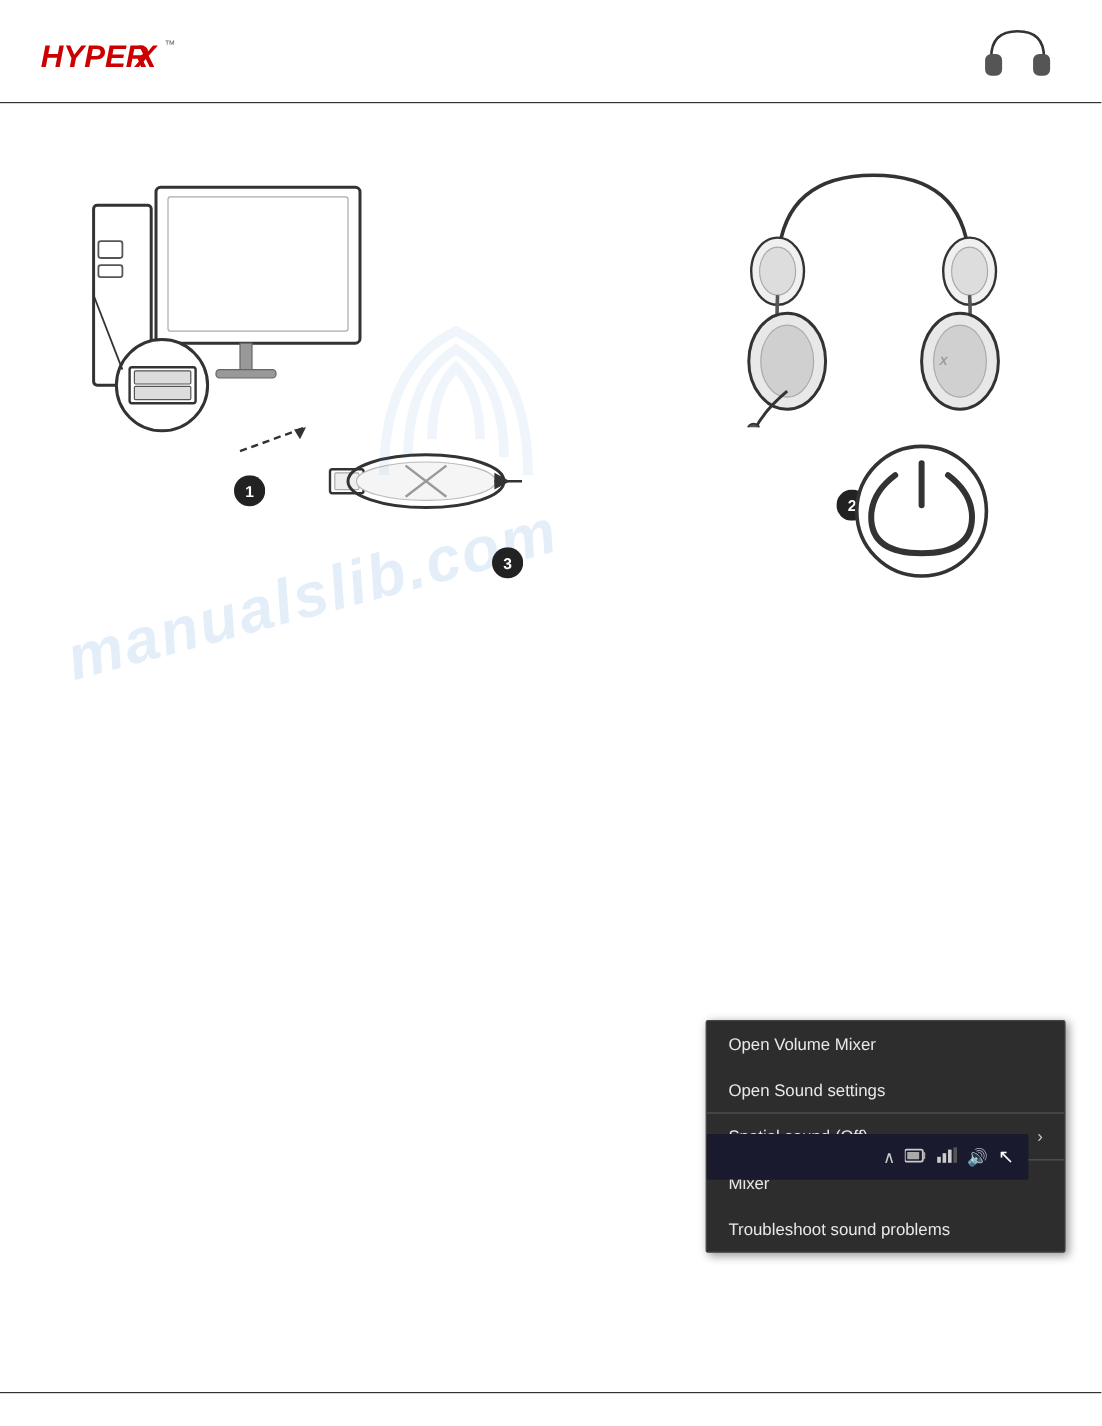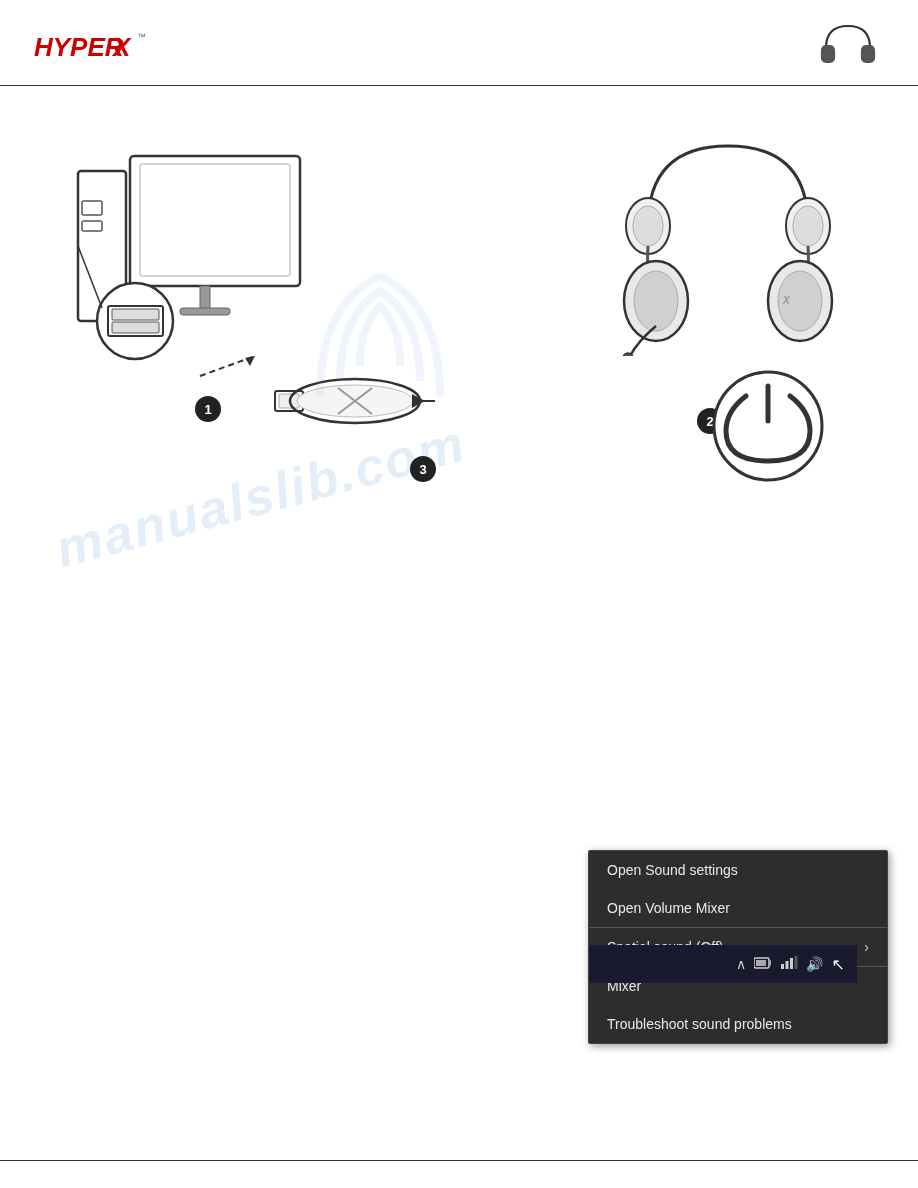--- a/index.html
+++ b/index.html
@@ -335,24 +335,24 @@
       <g fill="none" stroke="#5090cc" stroke-width="8" opacity="0.6">
         <path d="M80,100 Q80,60 100,40 Q120,60 120,100"></path>
         <path d="M60,115 Q60,50 100,25 Q140,50 140,115"></path>
         <path d="M40,130 Q40,38 100,10 Q160,38 160,130"></path>
       </g>
     </svg>
   </div>
 
   <div class="context-menu">
     <div class="context-menu-item">
+      <span>Open Volume Mixer</span>
+    </div>
+    <div class="context-menu-item">
       <span>Open Sound settings</span>
-    </div>
-    <div class="context-menu-item">
-      <span>Open Volume Mixer</span>
     </div>
     <div class="context-menu-item context-menu-divider">
       <span>Spatial sound (Off)</span>
       <span class="context-menu-arrow">›</span>
     </div>
     <div class="context-menu-item context-menu-divider">
       <span>Mixer</span>
     </div>
     <div class="context-menu-item">
       <span>Troubleshoot sound problems</span>

